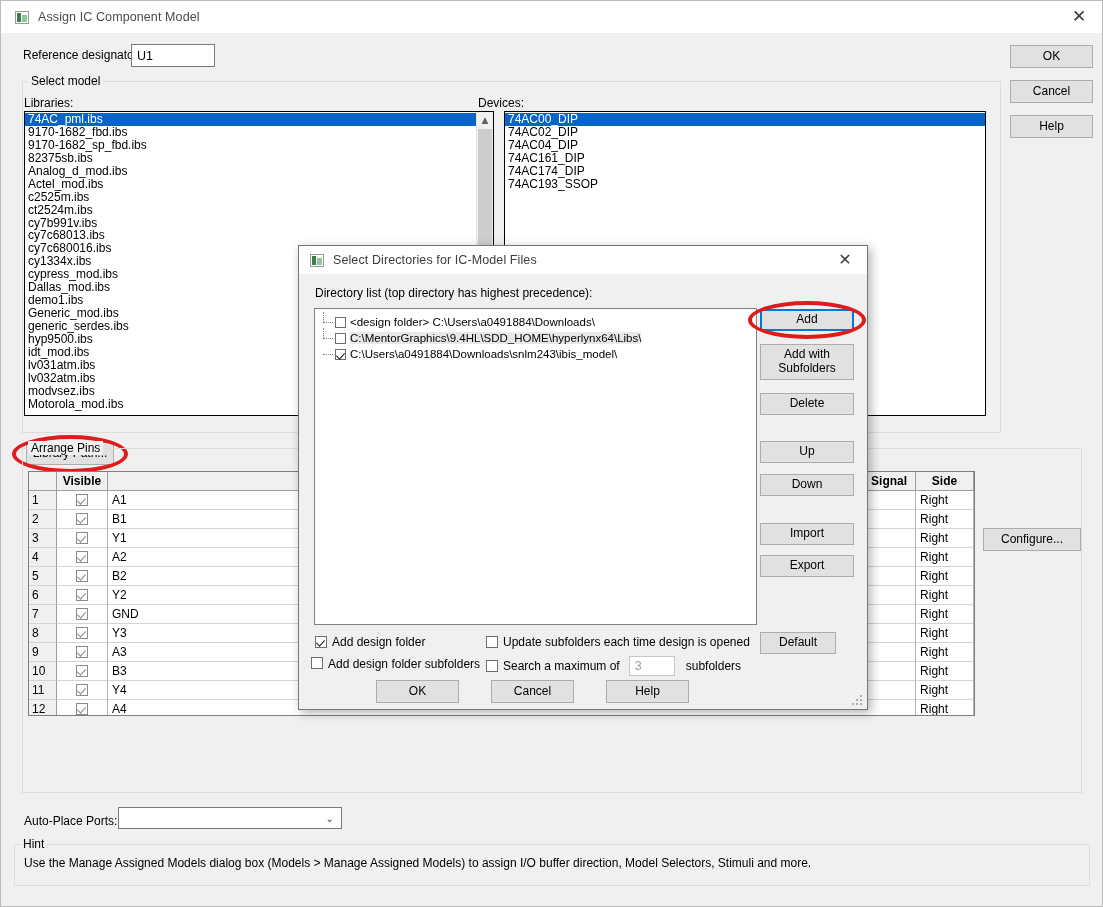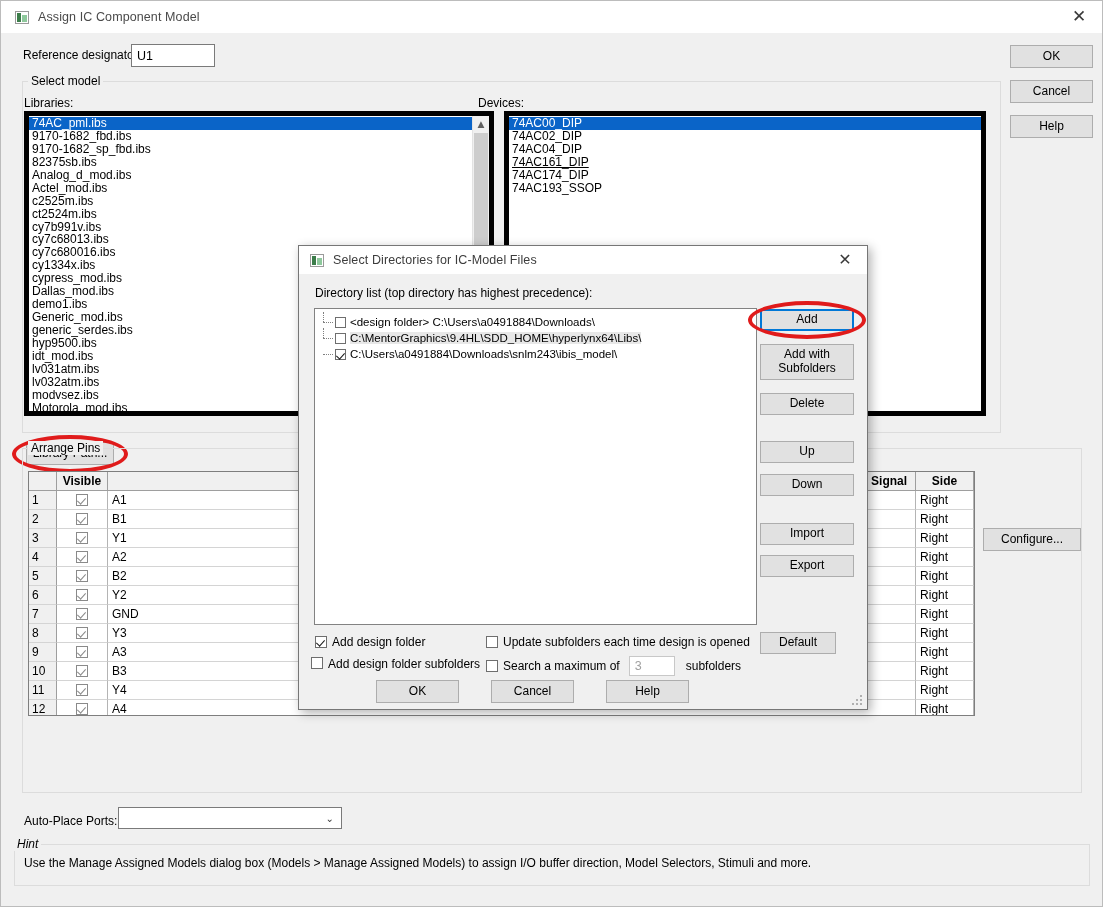--- a/index.html
+++ b/index.html
@@ -59,21 +59,21 @@
   }
   .group-title {
     position:absolute; background:#f0f0f0; padding:0 3px; font-size:12px; color:#000;
     transform:translateY(-50%);
   }
   .textbox {
     background:#ffffff; border:1px solid #7a7a7a; box-sizing:border-box;
     font-size:12.5px; color:#000; display:flex; align-items:center; padding-left:5px;
   }
   .listbox {
-    background:#ffffff; border:5px solid #000000; box-sizing:border-box; overflow:hidden;
+    background:#ffffff; border:1px solid #000000; box-sizing:border-box; overflow:hidden;
     position:absolute;
   }
   .li { font-size:12px; height:12.95px; line-height:12.95px; padding-left:3px; white-space:nowrap; color:#000; }
   .li.sel { background:#0a64c8; color:#ffffff; }
 
   
   .vscroll { position:absolute; width:16px; background:#f0f0f0; border-left:1px solid #e3e3e3;}
   .vscroll .arrow {
     width:16px; height:16px; display:flex; align-items:center; justify-content:center;
     font-size:9px; color:#606060; font-family:"DejaVu Sans", sans-serif;
@@ -212,21 +212,21 @@
       </div>
 
       <div class="btn" style="position:absolute; left:24px; top:409px; width:88px; height:23px;">Library Path...</div>
       <div class="ellipse" style="left:10px; top:402px; width:116px; height:38px;"></div>
 
       <div class="listbox" style="left:502px; top:78px; width:482px; height:305px;">
         <div id="dev-items" style="position:absolute; left:0; top:1px; right:0;">
             <div class="li sel" style="height: 12.95px; line-height: 12.95px;">74AC00_DIP</div>
             <div class="li" style="height: 12.95px; line-height: 12.95px;">74AC02_DIP</div>
             <div class="li" style="height: 12.95px; line-height: 12.95px;">74AC04_DIP</div>
-            <div class="li" style="height: 12.95px; line-height: 12.95px; text-decoration: underline;">74AC161_DIP</div>
+            <div class="li" style="height: 12.95px; line-height: 12.95px;">74AC161_DIP</div>
             <div class="li" style="height: 12.95px; line-height: 12.95px;">74AC174_DIP</div>
             <div class="li" style="height: 12.95px; line-height: 12.95px;">74AC193_SSOP</div>
           </div>
       </div>
 
       <div class="groupbox" style="left:20px; top:415px; width:1060px; height:345px;"></div>
       <div class="group-title" style="left:26px; top:415px;">Arrange Pins</div>
 
       <div class="tbl" style="left:26px; top:438px; width:947px; height:245px;">
         <div class="thead">
@@ -337,21 +337,21 @@
 
       <div class="btn" style="position:absolute; left:981px; top:495px; width:98px; height:23px;">Configure...</div>
 
       <div class="lbl" style="position:absolute; left:22px; top:781px;">Auto-Place Ports:</div>
       <div class="combo" style="left:116px; top:774px; width:224px; height:22px;">
         <span style="padding-left:4px;"></span>
         <span class="arrow">⌄</span>
       </div>
 
       <div class="hint-box" style="left:12px; top:811px; width:1076px; height:42px;"></div>
-      <div class="group-title" style="left:12px; top:811px;font-style:italic;">Hint</div>
+      <div class="group-title" style="left:18px; top:811px;">Hint</div>
       <div class="lbl" style="position:absolute; left:22px; top:823px; width:1050px;">Use the Manage Assigned Models dialog box (Models &gt; Manage Assigned Models) to assign I/O buffer direction, Model Selectors, Stimuli and more.</div>
     </div>
 
     <div class="inner-win">
       <div class="inner-title">
         <div class="title-icon" style="margin-left:11px;"></div>
         <div class="title-text" style="color:#3c3c3c;">Select Directories for IC-Model Files</div>
         <div class="inner-close">✕</div>
       </div>
 

